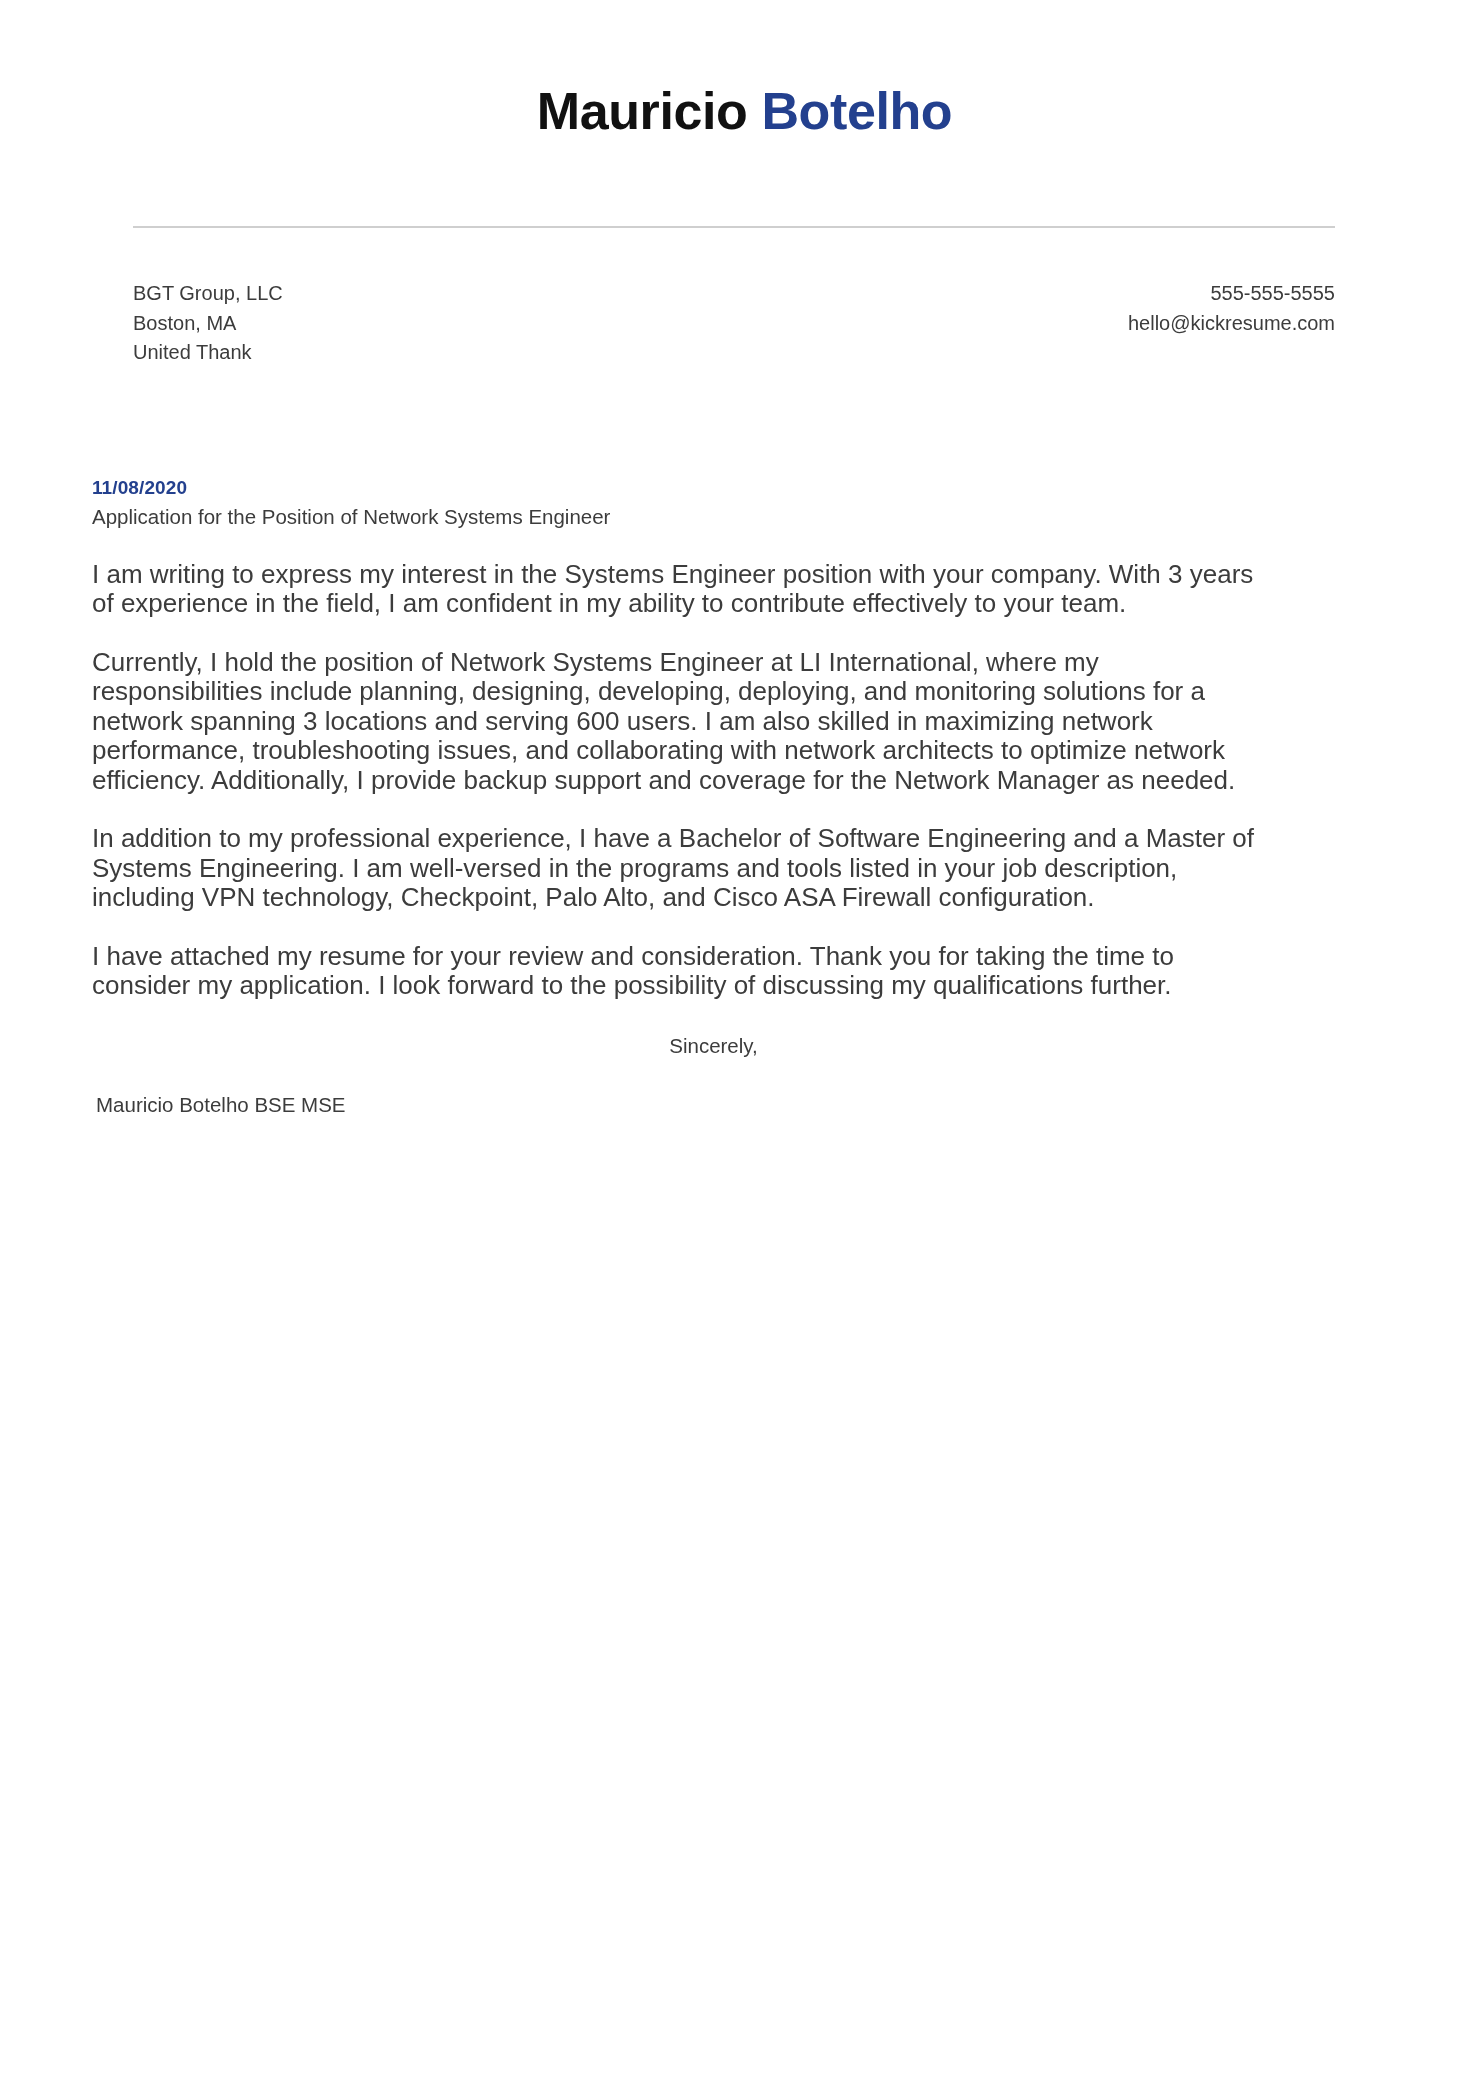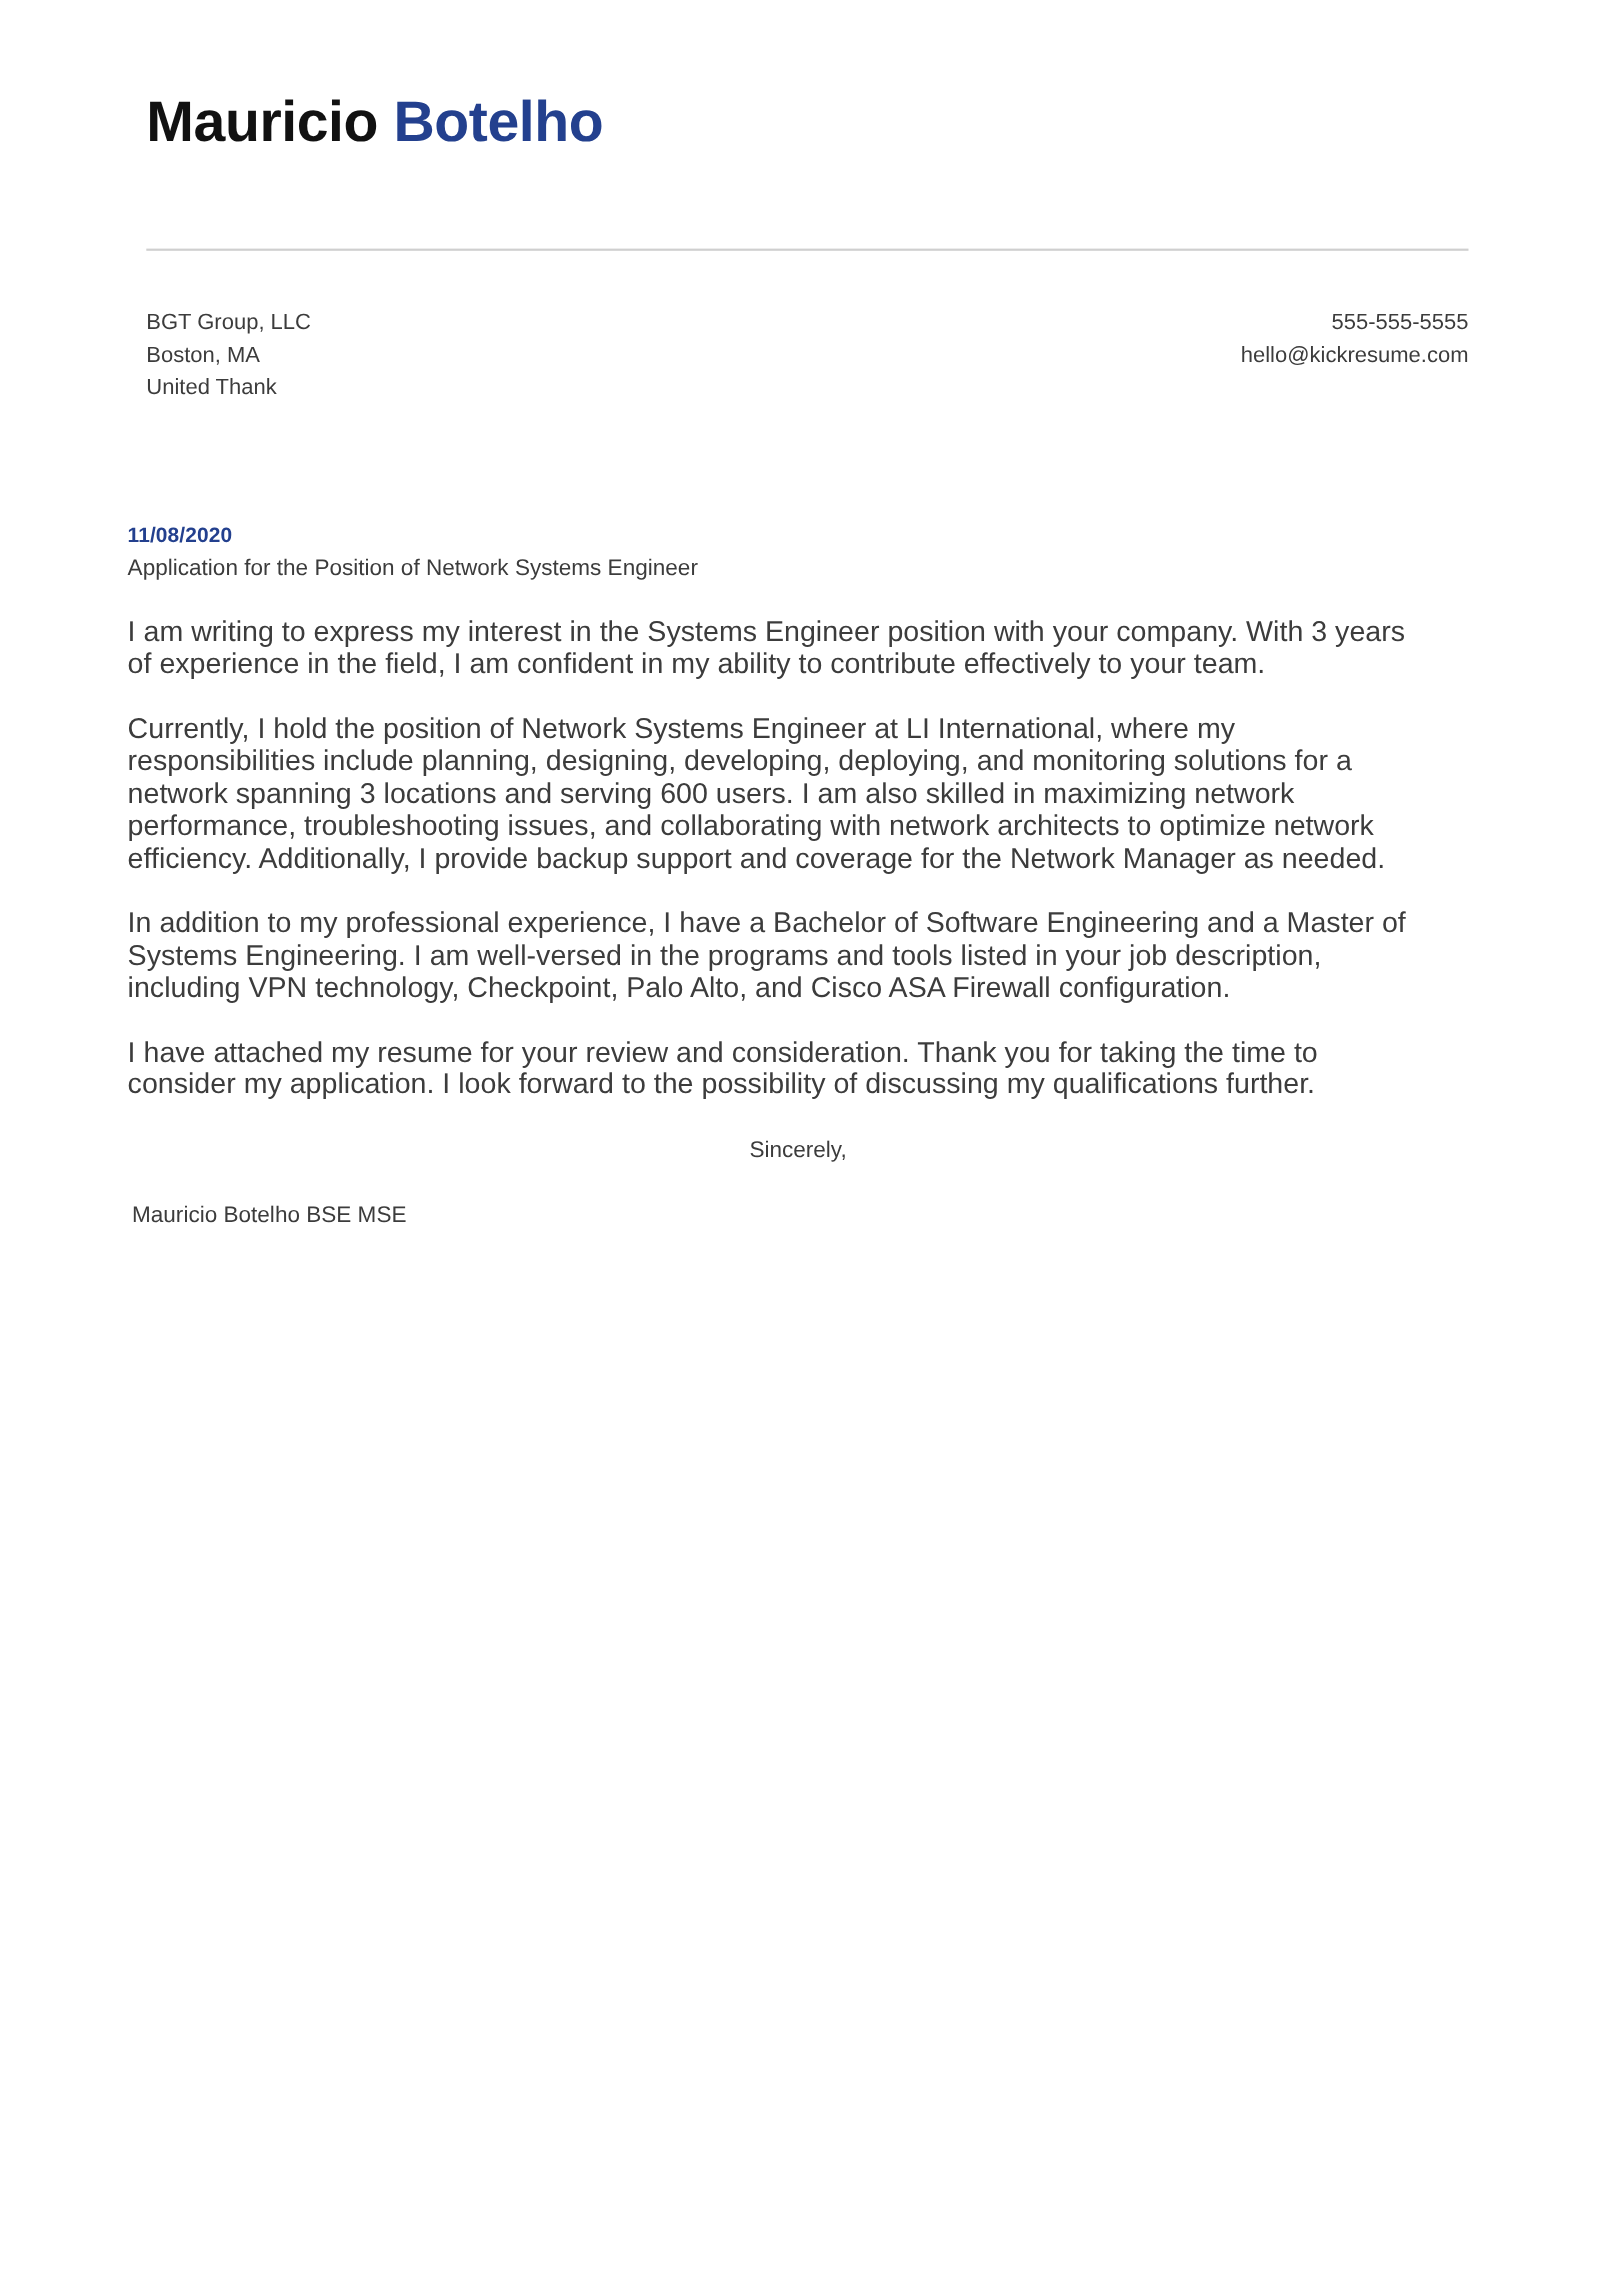--- a/index.html
+++ b/index.html
@@ -16,21 +16,21 @@
     width: 1468px;
     height: 2076px;
     background: #ffffff;
     box-sizing: border-box;
     overflow: hidden;
   }
 
   
   .letter-header {
     padding: 82px 112px 0 133px;
-    text-align: left;
+    text-align: center;
   }
   .letter-name {
     font-size: 52px;
     font-weight: 700;
     letter-spacing: -0.4px;
     line-height: 1.12;
     margin: 0;
     white-space: nowrap;
   }
   .name-first {
@@ -61,21 +61,21 @@
   }
   .contact-col-right {
     text-align: right;
   }
   .contact-line {
     white-space: nowrap;
   }
 
   
   .letter-body {
-    padding: 107px 133px 0 116px;
+    padding: 107px 133px 0 92px;
     max-width: 1468px;
     box-sizing: border-box;
   }
   .letter-date {
     font-size: 19px;
     font-weight: 700;
     color: #23408e;
     letter-spacing: 0.1px;
     line-height: 26px;
     margin: 0 0 1px 0;

